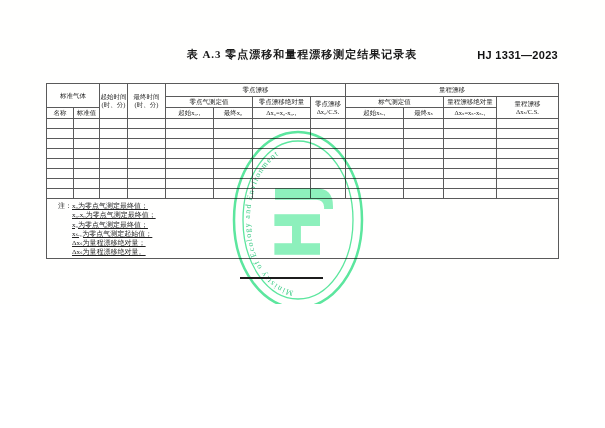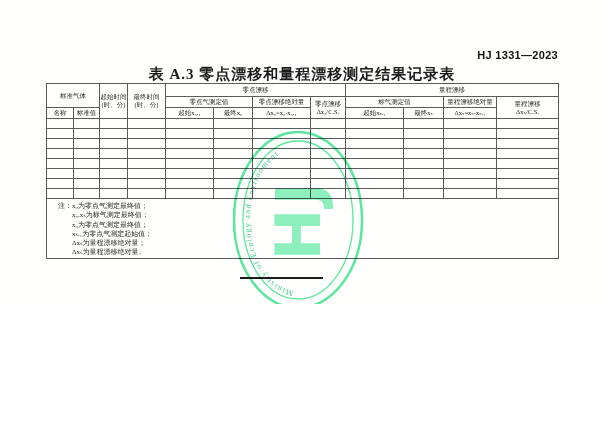--- a/index.html
+++ b/index.html
@@ -1,30 +1,30 @@
 <!DOCTYPE html>
 <html><head>
 <meta charset="utf-8">
 <style>
   html,body{margin:0;padding:0;background:#fff;}
   .page{position:relative;width:605px;height:304px;background:#fffffe;overflow:hidden;
         font-family:"Liberation Serif","DejaVu Sans",serif;color:#1a1a1a;}
   .doc-number{position:absolute;top:49px;left:458px;width:100px;text-align:right;
         font-size:11px;font-weight:bold;color:#111;letter-spacing:.3px;
         font-family:"Liberation Sans","DejaVu Sans",sans-serif;}
-  .table-title{position:absolute;top:65px;left:46px;width:512px;text-align:center;
-        font-size:15px;font-weight:bold;color:#1a1a1a;letter-spacing:1px;}
+  .table-title{position:absolute;top:47px;left:46px;width:512px;text-align:center;
+        font-size:11px;font-weight:bold;color:#1a1a1a;letter-spacing:1px;}
   .tbl-wrap{position:absolute;top:83px;left:46px;}
   table{border-collapse:collapse;table-layout:fixed;width:512px;border:1.5px solid #3d3d3d;}
   th,td{border:1px solid #5a5a5a;padding:0;margin:0;font-weight:normal;font-size:6.5px;
         line-height:1.18;text-align:center;vertical-align:middle;overflow:hidden;color:#222;}
   .h2{font-size:6.5px;}
   .note-cell{height:57px;text-align:left;vertical-align:top;}
   .note-flex{display:flex;align-items:flex-start;padding:3px 2px 0 11px;font-size:7px;line-height:9.3px;}
-  .note-lines div{white-space:nowrap;}
+  .note-lines div{white-space:nowrap;text-decoration:underline;}
   .stamp{position:absolute;top:126px;left:230px;width:136px;height:188px;
         mix-blend-mode:multiply;pointer-events:none;}
   .black-line{position:absolute;top:277px;left:240px;width:83px;height:2px;background:#1c1c1c;}
   .page-number{position:absolute;top:376px;left:516px;font-size:7px;color:#555;}
 </style>
 </head>
 <body>
 
 <div class="page">
 
@@ -201,21 +201,21 @@
             <td></td>
           </tr>
         </tbody>
       <tbody>
         <tr>
           <td colspan="12" class="note-cell">
             <div class="note-flex">
               <span>注：</span>
               <div class="note-lines">
                   <div>x₀为零点气测定最终值；</div>
-                  <div>x₀.xₛ为标气测定最终值；</div>
+                  <div>x₀.x₀为零点气测定最终值；</div>
                   <div>x₀为零点气测定最终值；</div>
                   <div>xₛ.₁为零点气测定起始值；</div>
                   <div>Δxₛ为量程漂移绝对量；</div>
                   <div>Δxₛ为量程漂移绝对量。</div>
                 </div>
             </div>
           </td>
         </tr>
       </tbody>
     </table>

